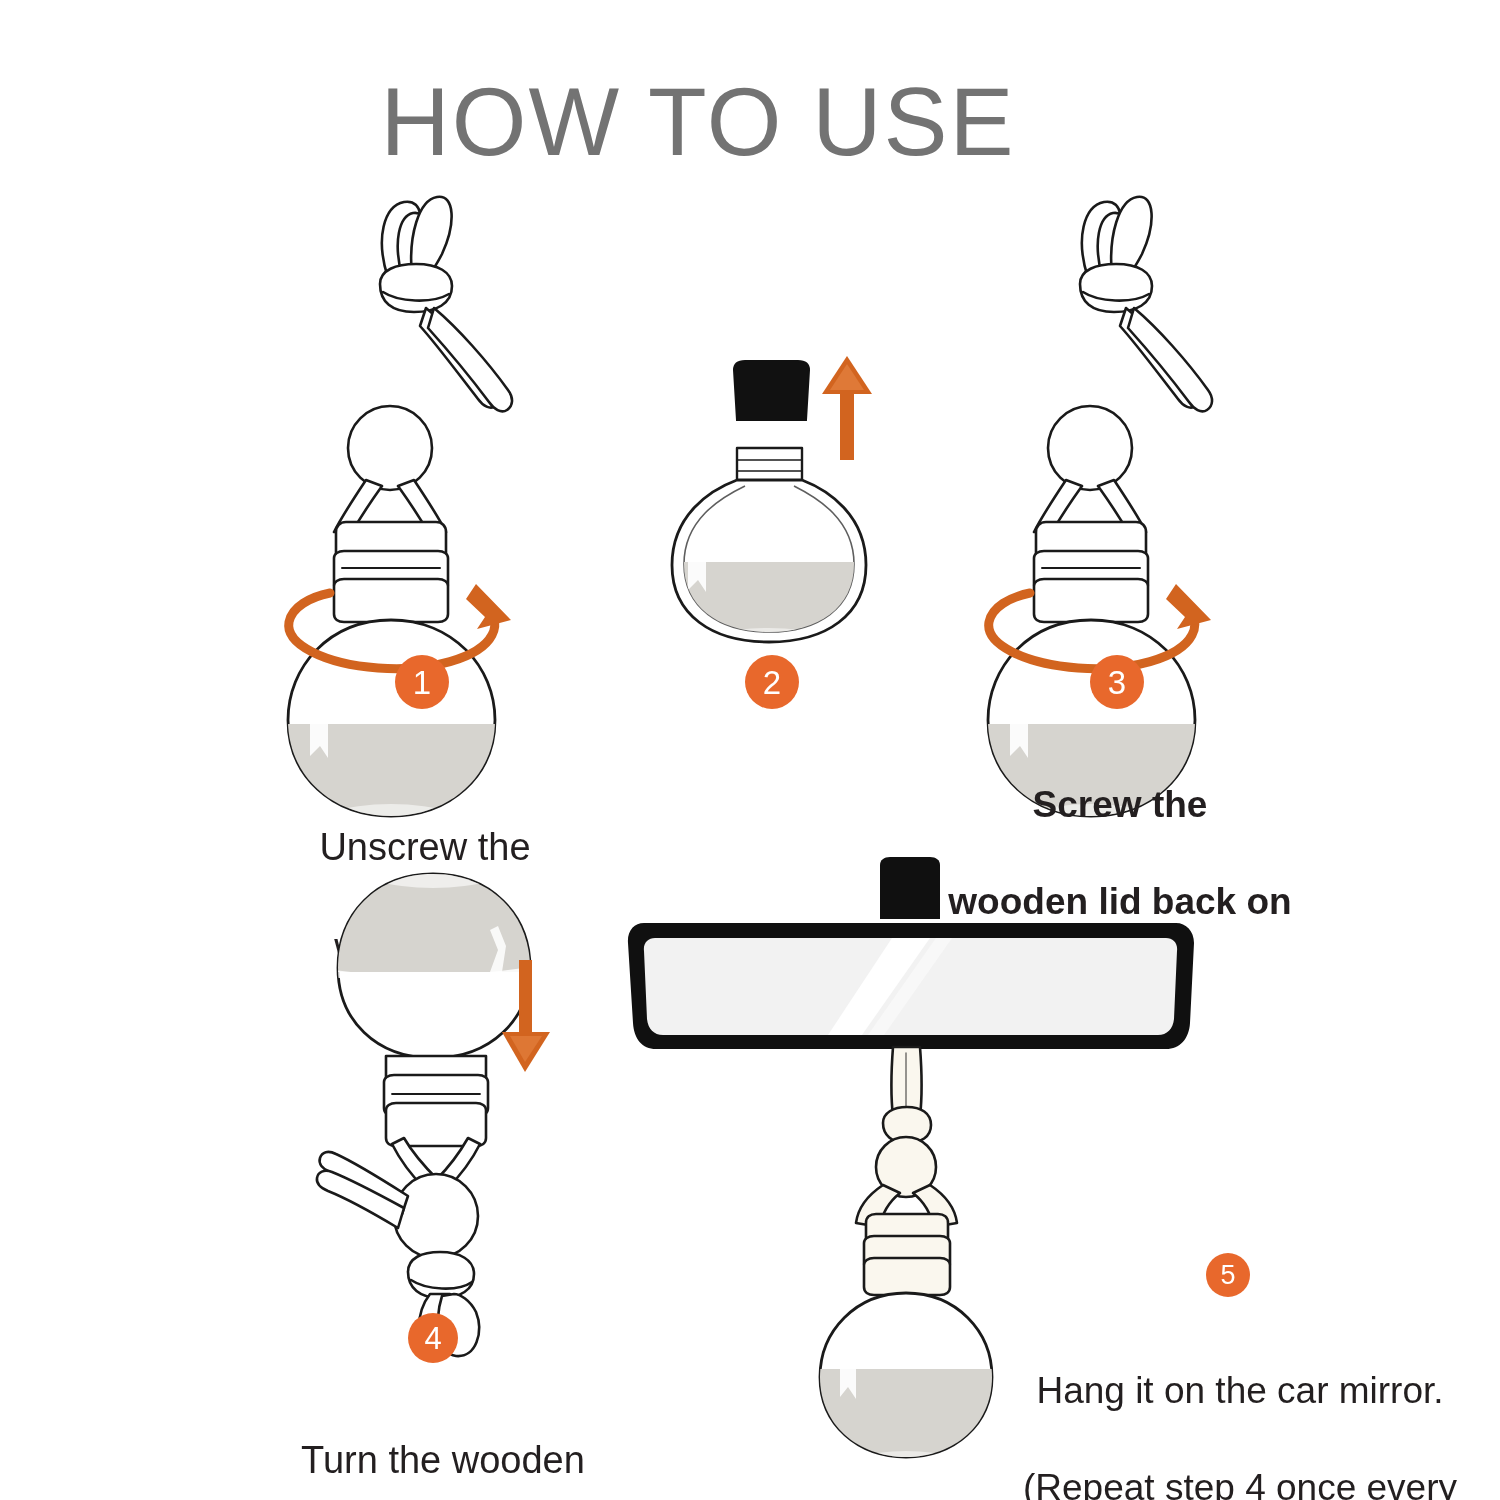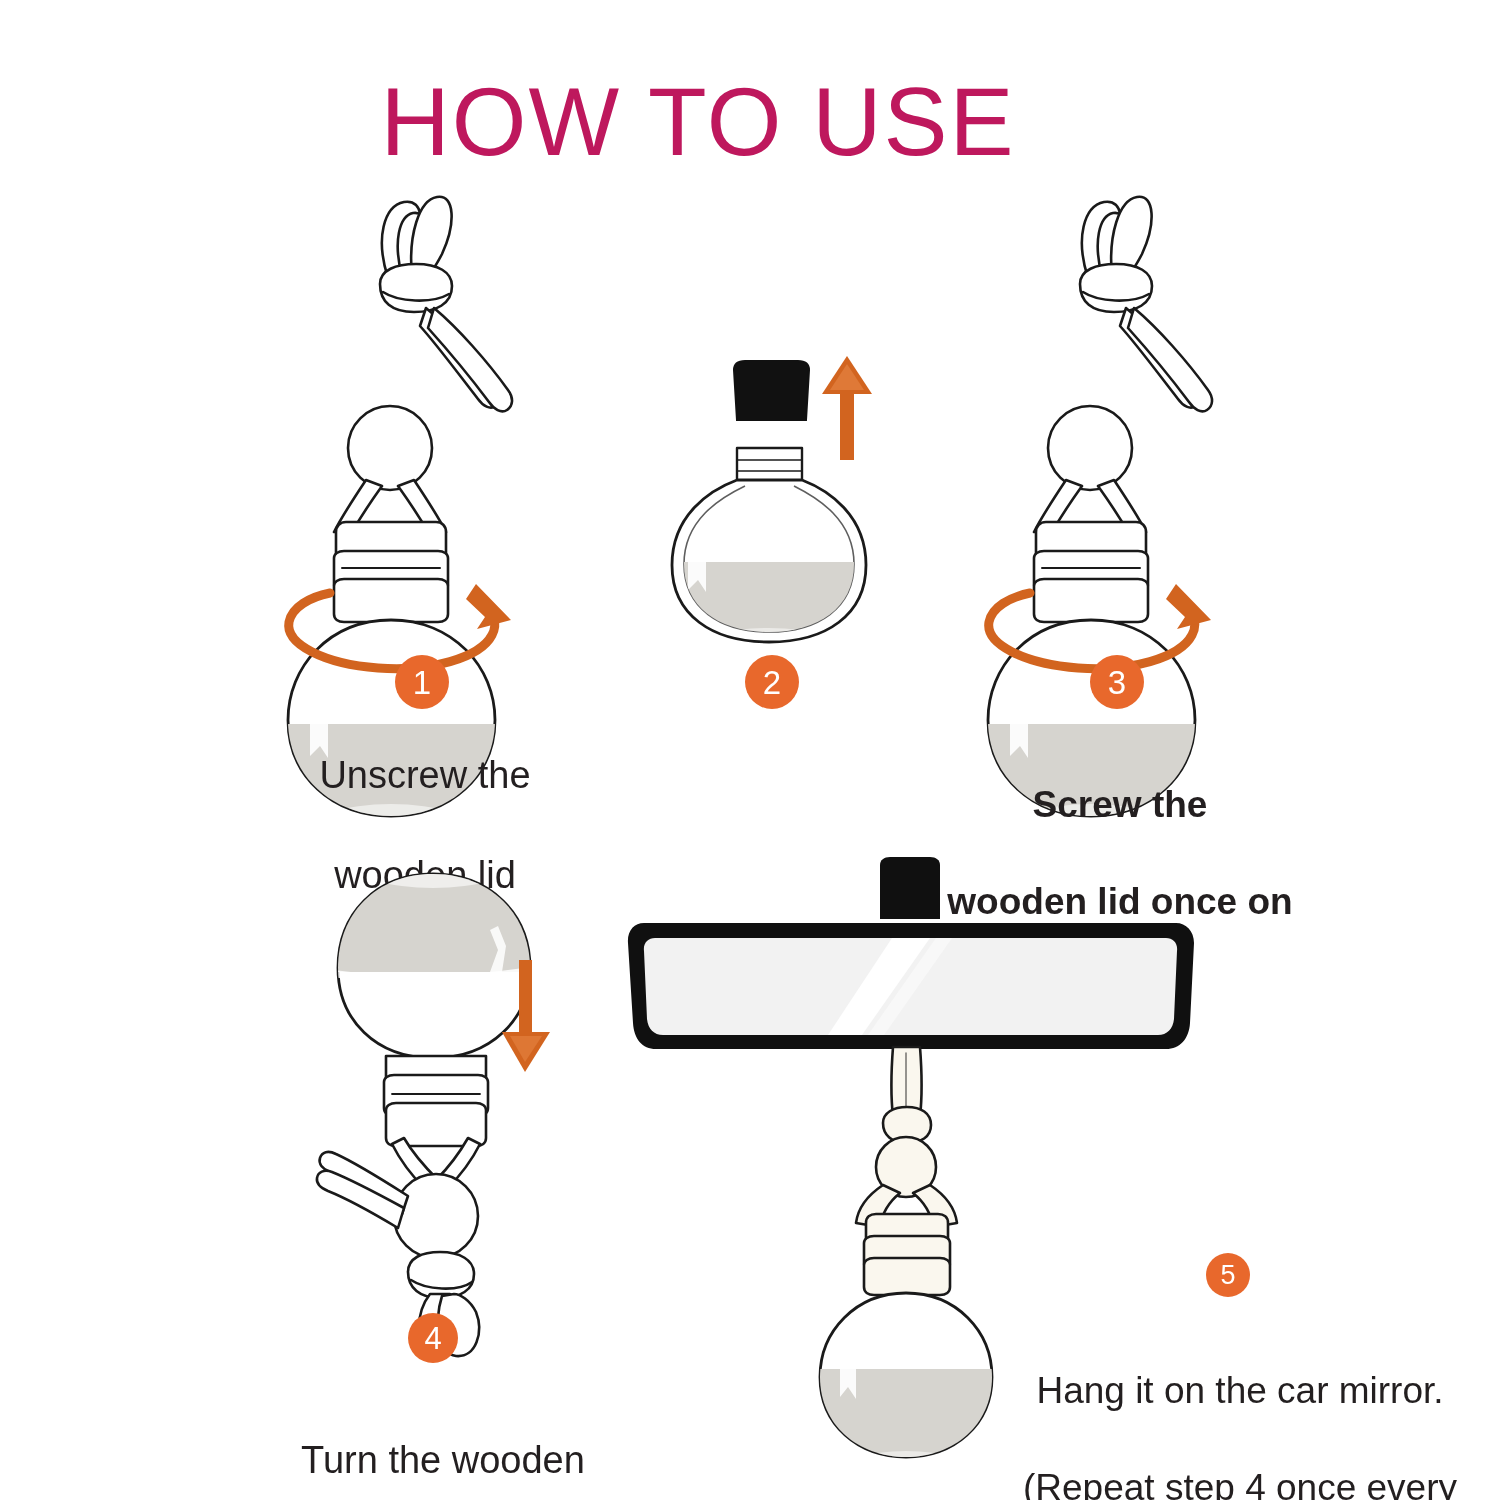--- a/index.html
+++ b/index.html
@@ -26,21 +26,21 @@
   .title {
     position: absolute;
     left: 0;
     top: 74px;
     width: 1396px;
     text-align: center;
     font-family: "Liberation Sans", sans-serif;
     font-size: 96px;
     font-weight: 400;
     letter-spacing: 2px;
-    color: #be185d;
+    color: #737373;
     line-height: 1;
   }
 
   
   .illus {
     position: absolute;
   }
   .illus svg { display: block; overflow: visible; }
 
   
@@ -122,21 +122,21 @@
       </g>
 
       <g fill="none" stroke="#d2641f" stroke-width="9" stroke-linecap="round">
         <path d="M203 424 C 214 432, 218 444, 212 455 C 200 478, 150 492, 98 488 C 44 484, 5 464, 9 442 C 12 427, 30 417, 50 413"></path>
       </g>
       <path d="M196 404 L 231 440 L 197 449 L 205 437 L 186 419 Z" fill="#d2641f"></path>
     </svg>
   </div>
 
   <div class="badge badge-lg" style="left:395px; top:655px;">1</div>
-  <div class="caption" style="left:235px; top:700px; width:380px;">
+  <div class="caption" style="left:235px; top:772px; width:380px;">
     <span class="cap-line">Unscrew the</span>
     <span class="cap-line">wooden lid</span>
   </div>
 
   <div class="illus" style="left:650px; top:350px;">
     <svg width="290" height="300" viewBox="0 0 290 300">
 
       <path d="M84 20 C 84 14, 88 11, 95 11 L 148 11 C 155 11, 159 14, 159 20 L 156 70 L 87 70 Z" fill="#111111" stroke="#111111" stroke-width="2"></path>
 
       <g fill="#ffffff" stroke="#1a1a1a" stroke-width="2.4" stroke-linejoin="round">
@@ -200,21 +200,21 @@
       <g fill="none" stroke="#d2641f" stroke-width="9" stroke-linecap="round">
         <path d="M203 424 C 214 432, 218 444, 212 455 C 200 478, 150 492, 98 488 C 44 484, 5 464, 9 442 C 12 427, 30 417, 50 413"></path>
       </g>
       <path d="M196 404 L 231 440 L 197 449 L 205 437 L 186 419 Z" fill="#d2641f"></path>
     </svg>
   </div>
 
   <div class="badge badge-lg" style="left:1090px; top:655px;">3</div>
   <div class="caption caption-wide" style="left:920px; top:732px; width:400px;font-weight:bold;">
     <span class="cap-line">Screw the</span>
-    <span class="cap-line">wooden lid once on</span>
+    <span class="cap-line">wooden lid back on</span>
   </div>
 
   <div class="illus" style="left:330px; top:860px;">
     <svg width="300" height="460" viewBox="0 0 300 460">
 
       <g>
         <path d="M103 14 C 160 14, 200 54, 200 108 C 200 160, 160 198, 103 198 C 46 198, 8 160, 8 108 C 8 54, 46 14, 103 14 Z" fill="#ffffff" stroke="#1a1a1a" stroke-width="2.8"></path>
         <clipPath id="s4clip">
           <path d="M103 14 C 160 14, 200 54, 200 108 C 200 160, 160 198, 103 198 C 46 198, 8 160, 8 108 C 8 54, 46 14, 103 14 Z"></path>
         </clipPath>

